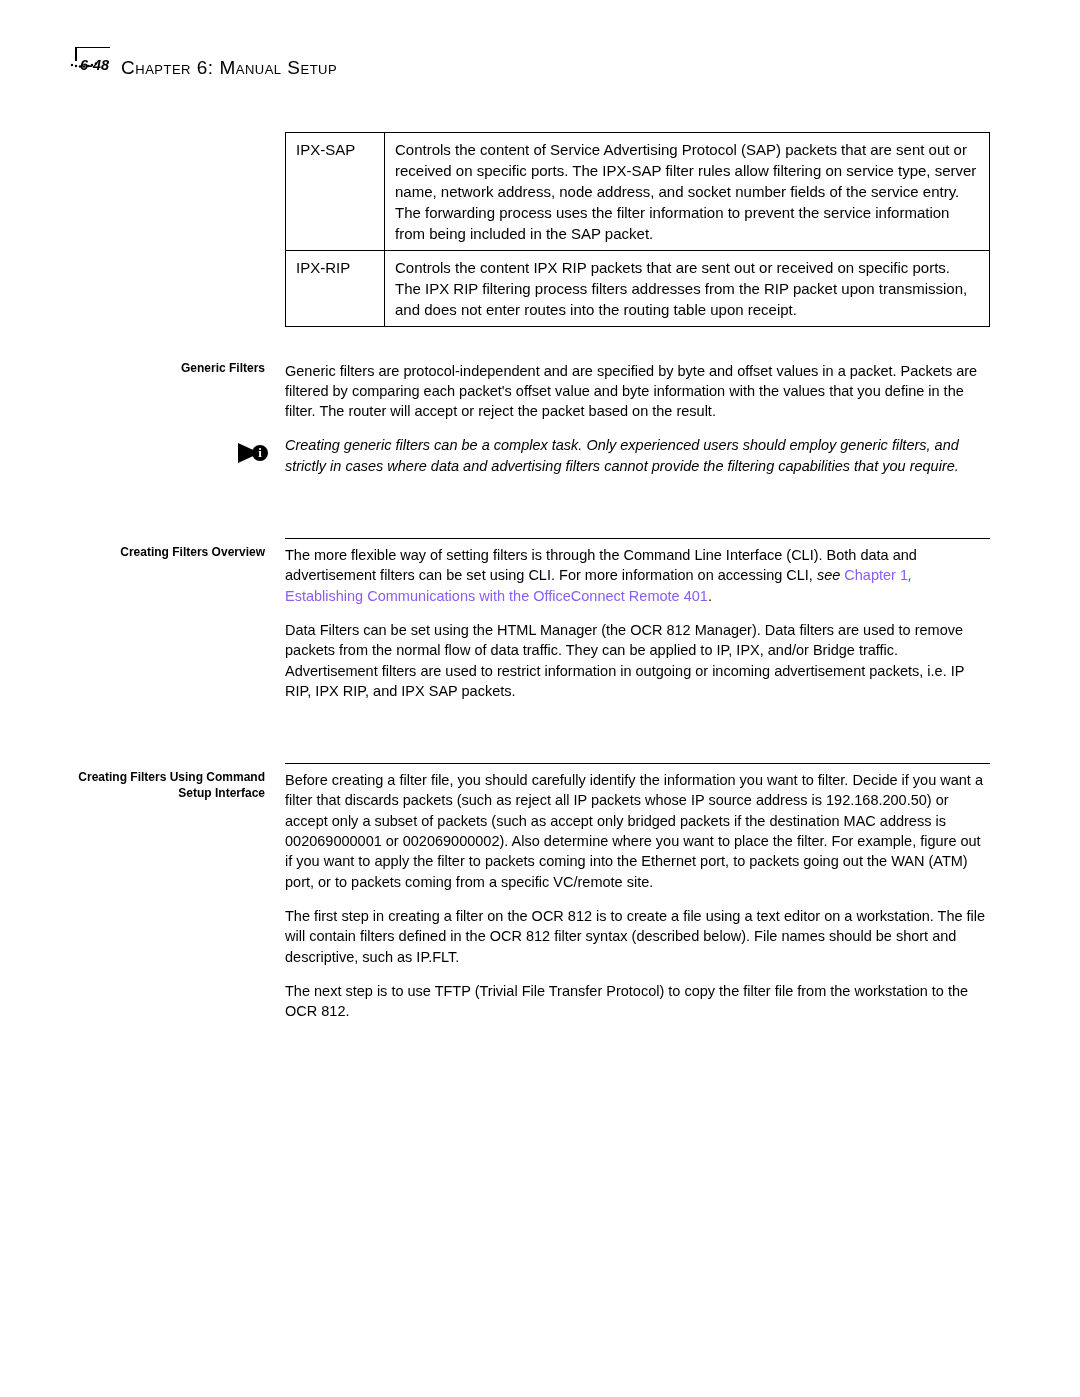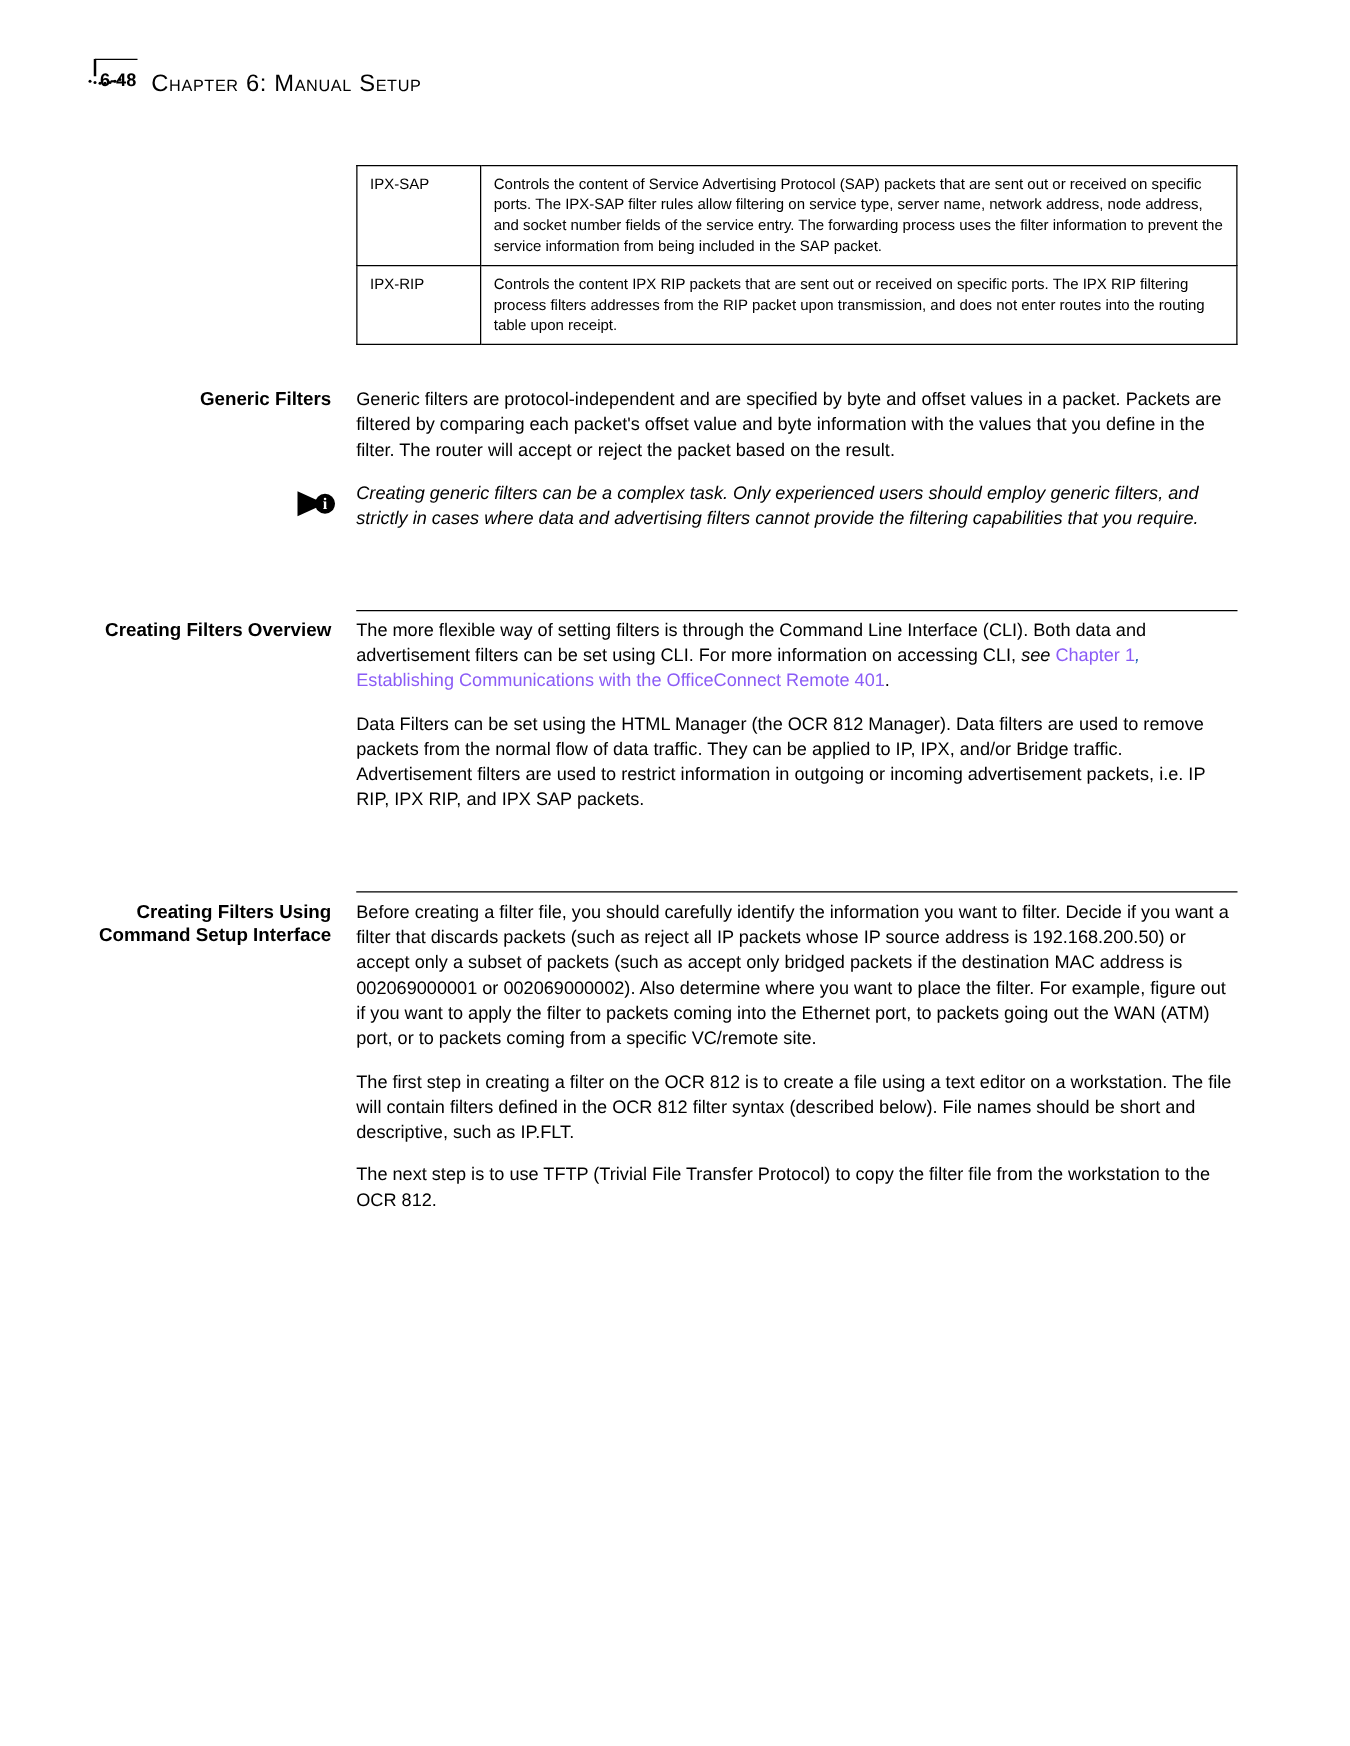--- a/index.html
+++ b/index.html
@@ -25,57 +25,58 @@
     position: absolute;
     left: 0;
     top: -8px;
     width: 30px;
     text-align: left;
   }
   .header-ornament svg { display:block; }
   .page-number {
     font-weight: bold;
     margin-left: 10px;
+    font-style: italic;
   }
   .chapter-label {
     font-variant: small-caps;
     letter-spacing: 0.5px;
     margin-left: 12px;
     font-size: 19px;
   }
   .content {
     margin-left: 215px;
   }
   .table {
     border: 1px solid #000;
     border-collapse: collapse;
     width: 100%;
     margin-bottom: 28px;
-    font-size: 12px;
+    font-size: 15px;
   }
   .table td {
     border: 1px solid #000;
     padding: 6px 10px;
     vertical-align: top;
   }
   .table td:first-child { width: 78px; }
   .section {
     position: relative;
     padding-top: 6px;
     padding-bottom: 20px;
   }
   .section.ruled { border-top: 1px solid #000; margin-top: 28px; }
   .side-heading {
     position: absolute;
     left: -215px;
     top: 6px;
     width: 195px;
     text-align: right;
     font-weight: bold;
-    font-size: 15px;
+    font-size: 12px;
     line-height: 1.3;
   }
   .side-icon {
     position: absolute;
     left: -55px;
     width: 40px;
     text-align: right;
   }
   .para { margin: 0 0 14px 0; }
   .italic { font-style: italic; }

